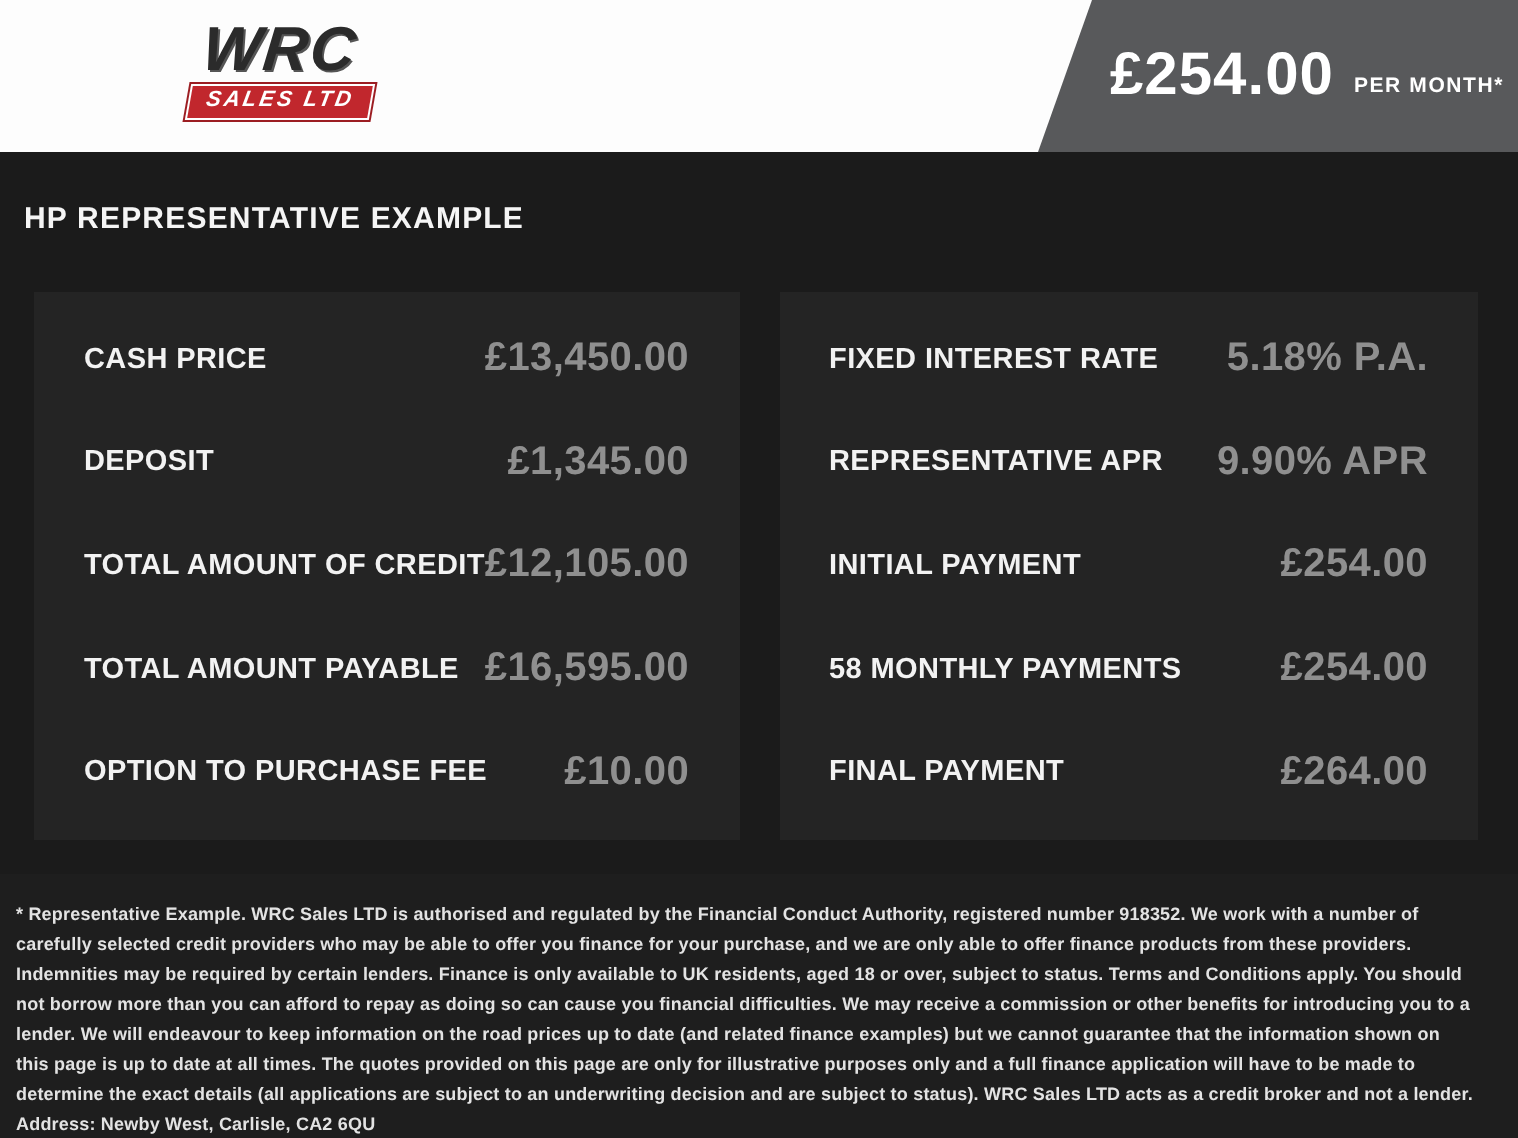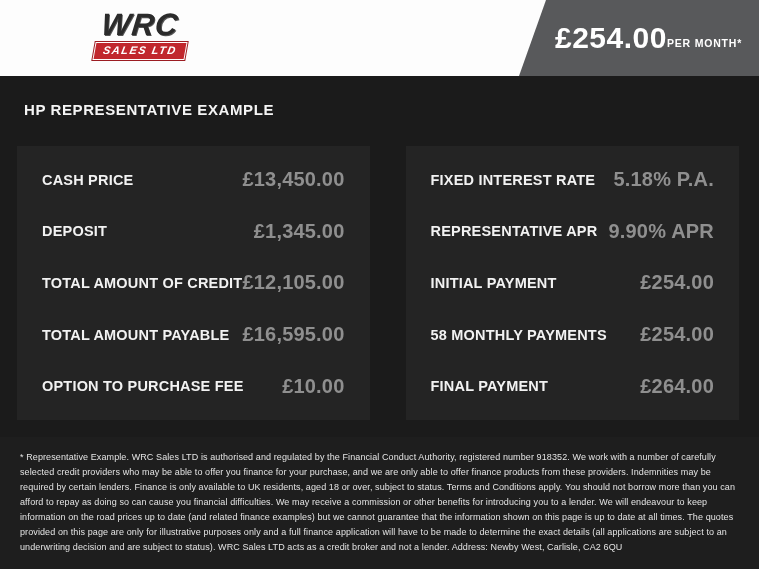--- a/index.html
+++ b/index.html
@@ -63,41 +63,42 @@
   }
   .price-amount {
     font-size: 30px;
     font-weight: 700;
     letter-spacing: 0.5px;
   }
   .price-period {
     font-size: 10.5px;
     font-weight: 700;
     letter-spacing: 0.8px;
+    margin-left: 10px;
     margin-top: 10px;
   }
 
   
   .content {
     height: 493px;
     background: #1b1b1b;
   }
   .section-title {
-    padding: 22px 0 0 24px;
+    padding: 22px 0 0 12px;
     height: 46px;
     color: #f5f5f5;
     font-size: 15px;
     font-weight: 700;
     letter-spacing: 0.6px;
     line-height: 24px;
   }
   .panels {
     display: flex;
     margin: 24px 20px 0 17px;
-    gap: 36px;
+    gap: 20px;
     justify-content: flex-end;
   }
   .panel {
     background: #242424;
     height: 274px;
     flex: 1 1 0;
     display: flex;
     flex-direction: column;
     justify-content: space-around;
     padding: 8px 25px;
@@ -119,24 +120,24 @@
     font-size: 20px;
     font-weight: 700;
     letter-spacing: 0.2px;
     white-space: nowrap;
   }
 
   .disclaimer {
     margin-top: 17px;
     background: #1e1e1e;
     height: 132px;
-    padding: 13px 22px 0 20px;
+    padding: 13px 22px 0 8px;
     color: #e3e3e3;
     font-size: 9px;
-    font-weight: 400;
+    font-weight: 700;
     line-height: 15px;
     letter-spacing: 0.1px;
   }
 </style>
 </head>
 <body>
 
 <div class="header">
   <div class="logo">
     <div class="logo-wrc">WRC</div>

